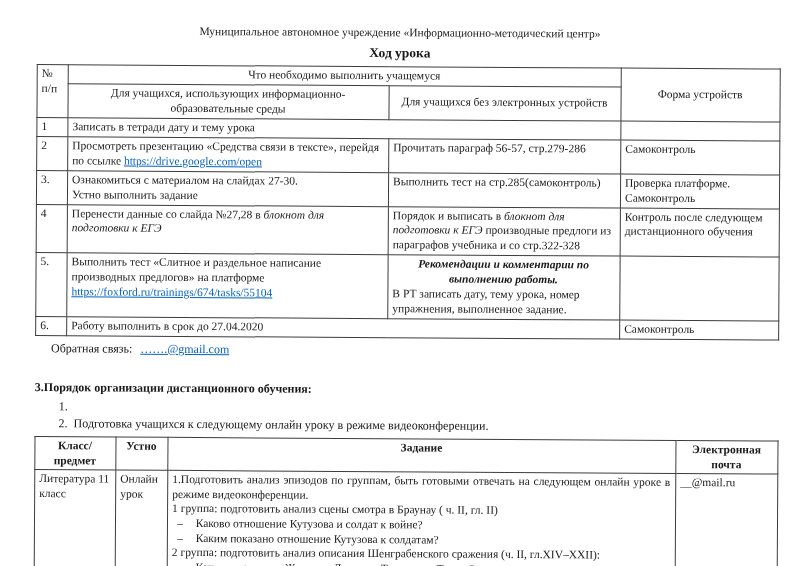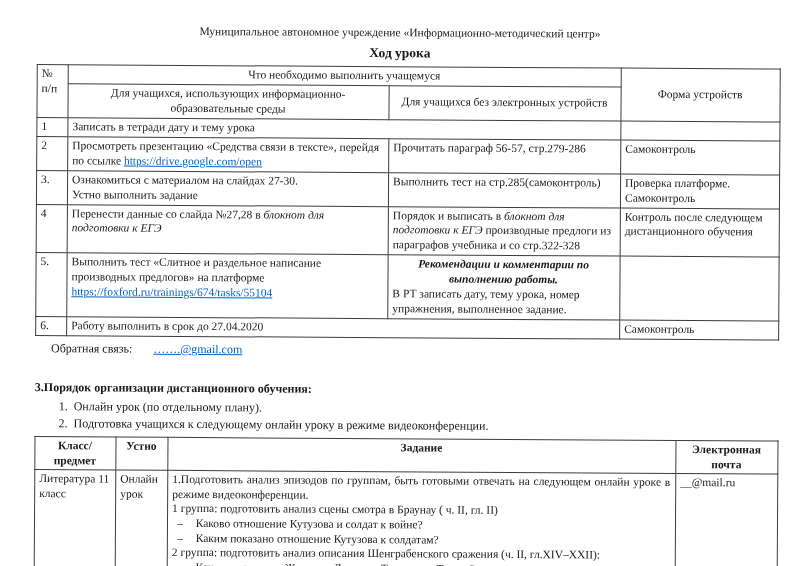--- a/index.html
+++ b/index.html
@@ -23,21 +23,21 @@
   .t2 thead th{text-align:center;font-weight:bold;}
   .blk{margin:0;}
   .blk.center{text-align:center;}
   .blk.justify{text-align:justify;}
   .blk.dash{display:flex;padding-left:5px;}
   .dashg{margin-right:13px;flex:0 0 auto;}
   .i{font-style:italic;}
   .b{font-weight:bold;font-family:Liberation Serif, serif;}
   a.link{color:#0563C1;text-decoration:underline;cursor:pointer;}
   .feedback{margin:5px 0 0 16px;font-size:12px;}
-  .feedback a.link{margin-left:21px;}
+  .feedback a.link{margin-left:8px;}
   .section-heading{font-weight:bold;font-size:12px;margin-top:24px;}
   .list{margin-top:3px;}
   .list-item{display:flex;margin-left:24px;line-height:1.38;font-size:12px;}
   .li-num{width:15px;flex:0 0 auto;}
 </style>
 </head>
 <body>
 
 <div class="page">
   <div class="org">Муниципальное автономное учреждение «Информационно-методический центр»</div>
@@ -125,21 +125,20 @@
 
     <div class="feedback">
       <span>Обратная связь:</span><a class="link" href="#">…….@gmail.com</a>
     </div>
 
     <div class="section-heading">3.Порядок организации дистанционного обучения:</div>
 
     <div class="list">
       <div class="list-item">
         <span class="li-num">1.</span>
-        <span>Онлайн урок (по отдельному плану).</span>
       </div>
       <div class="list-item">
         <span class="li-num">2.</span>
         <span>Подготовка учащихся к следующему онлайн уроку в режиме видеоконференции.</span>
       </div>
     </div>
 
     <table class="t2">
       <colgroup>
         <col style="width:81px">

